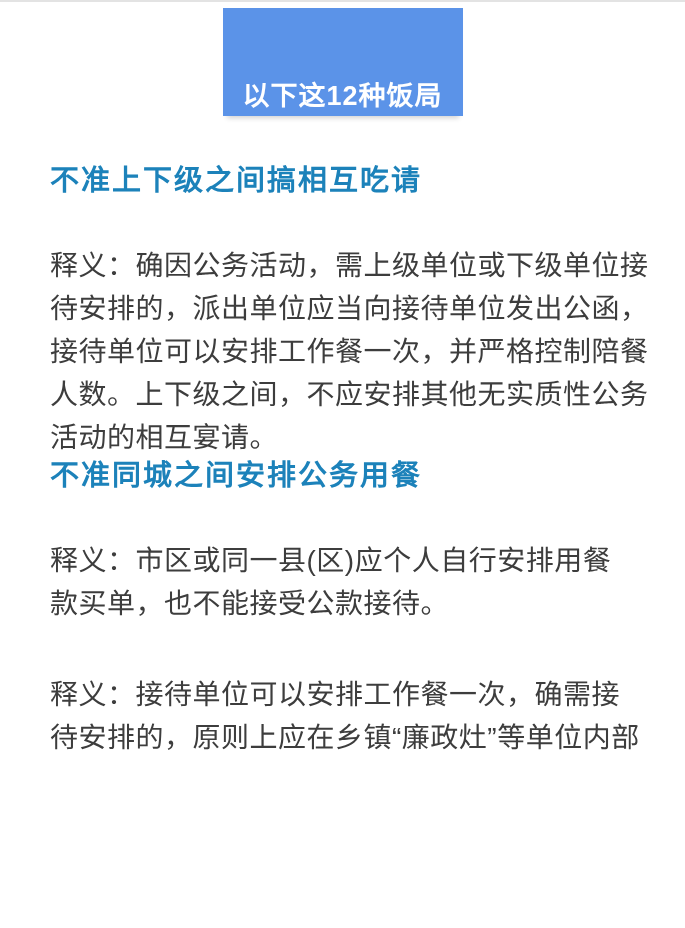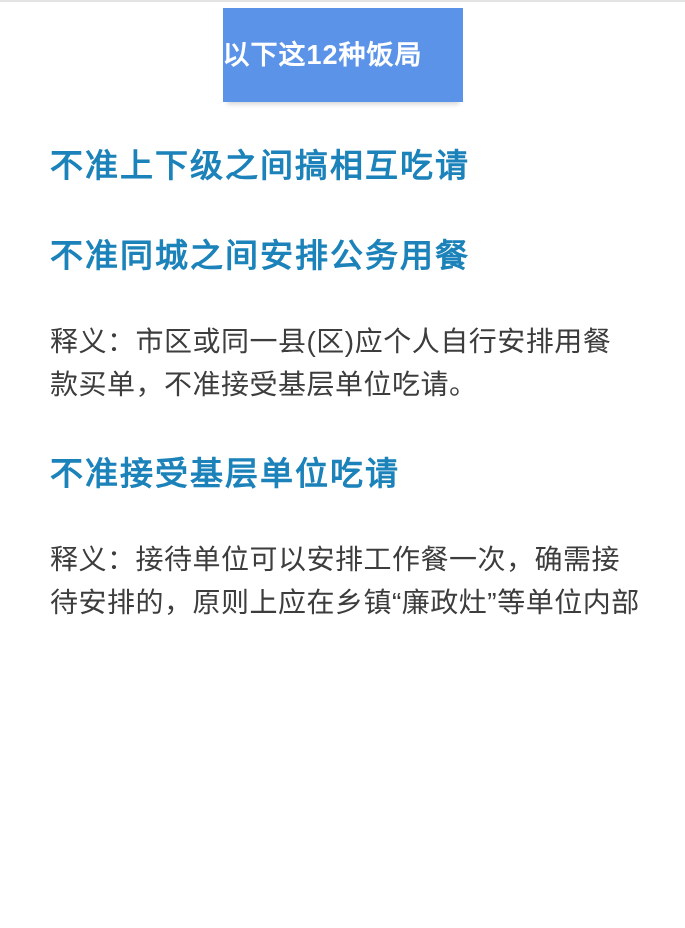--- a/index.html
+++ b/index.html
@@ -19,47 +19,48 @@
     height: 928px;
     background: #ffffff;
   }
   .topline {
     width: 100%;
     height: 2px;
     background: #e3e3e3;
   }
   .header-box {
     width: 240px;
-    height: 94px;
+    height: 108px;
     margin: 6px auto 0 auto;
     background: #5b93e8;
     color: #ffffff;
     font-size: 27px;
     font-weight: bold;
     line-height: 40px;
     letter-spacing: 1px;
     display: flex;
+    flex-direction: column;
     align-items: center;
-    justify-content: flex-start;
+    justify-content: flex-end;
     text-align: center;
     box-shadow: 0 6px 5px -4px rgba(0,0,0,0.18);
   }
   .content {
     padding: 0 43px 0 50px;
   }
   .section-heading {
     margin: 0;
-    font-size: 33px;
+    font-size: 29px;
     font-weight: bold;
     line-height: 32px;
     letter-spacing: 2px;
     color: #1c82ba;
   }
   .heading-1 { margin-top: 48px; }
-  .heading-2 { margin-top: 58px; }
+  .heading-2 { }
   .heading-3 { margin-top: 52px; }
   .paragraph {
     margin-top: 48px;
     color: #3d3d3d;
     font-size: 28px;
     line-height: 43px;
     letter-spacing: 0.5px;
   }
   .paragraph .line {
     white-space: nowrap;
@@ -71,27 +72,33 @@
 <div class="page">
   <div class="topline"></div>
 
   <div class="header-box">
     <div>以下这12种饭局</div>
   </div>
 
   <div class="content">
 
     <h2 class="section-heading heading-1">不准上下级之间搞相互吃请</h2>
+    <div class="paragraph">
+      <div class="line">释义：确因公务活动，需上级单位或下级单位接</div>
+      <div class="line">待安排的，派出单位应当向接待单位发出公函，</div>
+      <div class="line">接待单位可以安排工作餐一次，并严格控制陪餐</div>
+      <div class="line">人数。上下级之间，不应安排其他无实质性公务</div>
+      <div class="line">活动的相互宴请。</div>
+    </div>
 
     <h2 class="section-heading heading-2">不准同城之间安排公务用餐</h2>
     <div class="paragraph">
       <div class="line">释义：市区或同一县(区)应个人自行安排用餐</div>
-      <div class="line">款买单，不准接受基层单位吃请。</div>
+      <div class="line">款买单，也不能接受公款接待。</div>
     </div>
 
-    <h2 class="section-heading heading-3">不准接受基层单位吃请</h2>
     <div class="paragraph">
       <div class="line">释义：接待单位可以安排工作餐一次，确需接</div>
       <div class="line">待安排的，原则上应在乡镇“廉政灶”等单位内部</div>
     </div>
 
   </div>
 </div>
 
 </body></html>

